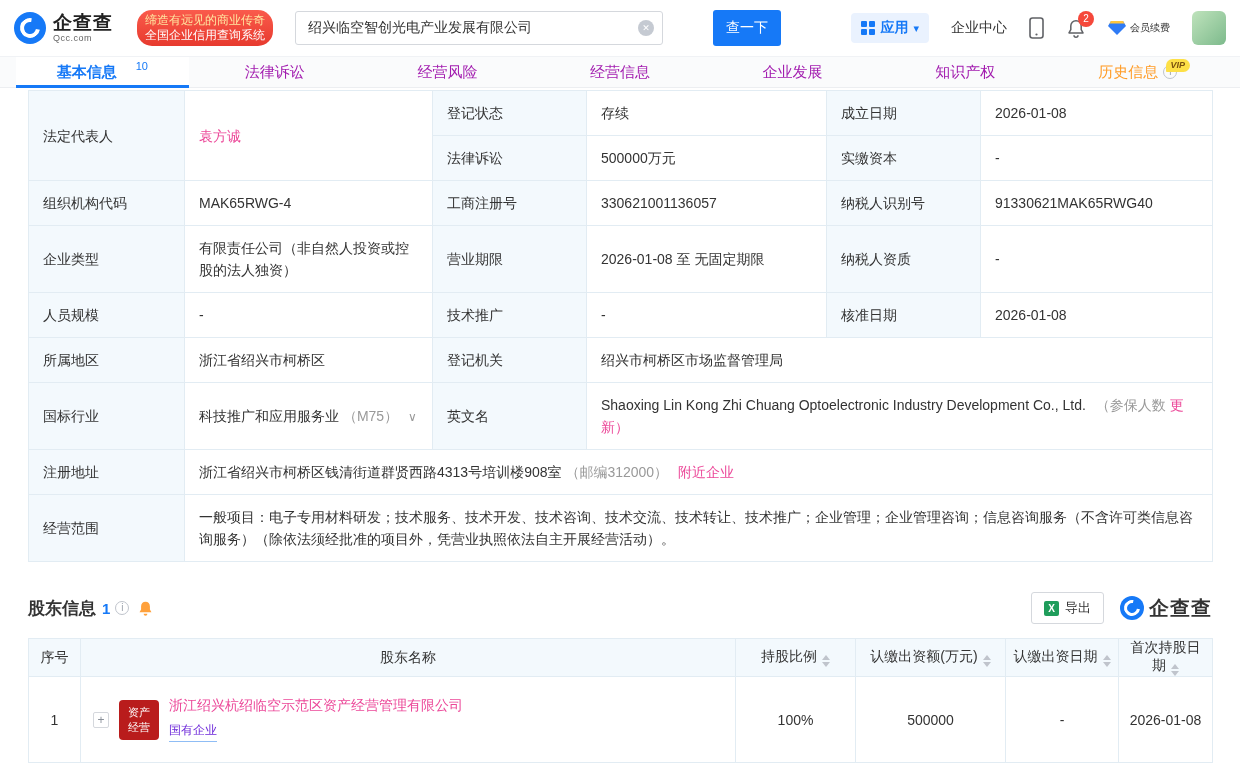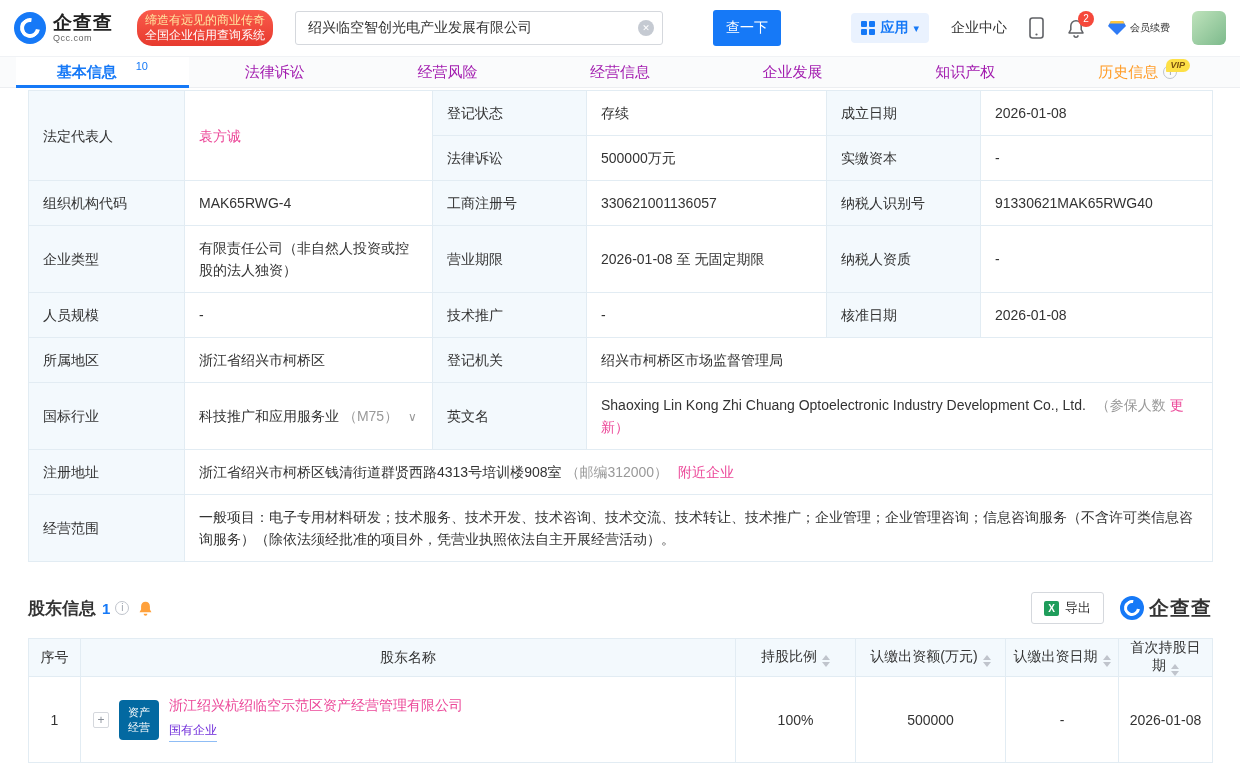--- a/index.html
+++ b/index.html
@@ -69,21 +69,21 @@
   table.sh { width:100%; border-collapse:collapse; table-layout:fixed; font-size:14px; }
   table.sh th { background:#F3F9FD; border:1px solid #E2ECF3; font-weight:normal; color:#333; height:36px; padding:0 6px; }
   table.sh td { border:1px solid #E2ECF3; padding:14px 8px; color:#333; height:86px; vertical-align:middle; }
   td.c, th.c { text-align:center; }
   .sort { display:inline-flex; flex-direction:column; gap:2px; margin-left:5px; vertical-align:1px; }
   .sort i { width:0; height:0; border-left:4px solid transparent; border-right:4px solid transparent; display:block; }
   .sort .up { border-bottom:5px solid #C0C4CC; }
   .sort .down { border-top:5px solid #C0C4CC; }
   .name-flex { display:flex; align-items:center; gap:10px; padding-left:4px; }
   .plus { width:16px; height:16px; border:1px solid #D5D8DD; border-radius:2px; color:#8A9099; font-size:12px; line-height:14px; text-align:center; cursor:pointer; flex:none; background:#fff; }
-  .sh-avatar { width:40px; height:40px; background:#0369a1; border-radius:4px; color:#fff; font-size:11px; line-height:15px; padding:5px 9px; text-align:center; flex:none; }
+  .sh-avatar { width:40px; height:40px; background:#b91c1c; border-radius:4px; color:#fff; font-size:11px; line-height:15px; padding:5px 9px; text-align:center; flex:none; }
   .name-col { display:flex; flex-direction:column; align-items:flex-start; gap:7px; }
   .sh-name { font-size:14px; }
   .sh-tag { font-size:12px; color:#6d28d9; border-bottom:1px solid #8FBDF5; padding-bottom:2px; cursor:pointer; }
 </style>
 </head>
 <body>
 
 <div class="page">
 
   <header class="topbar">

